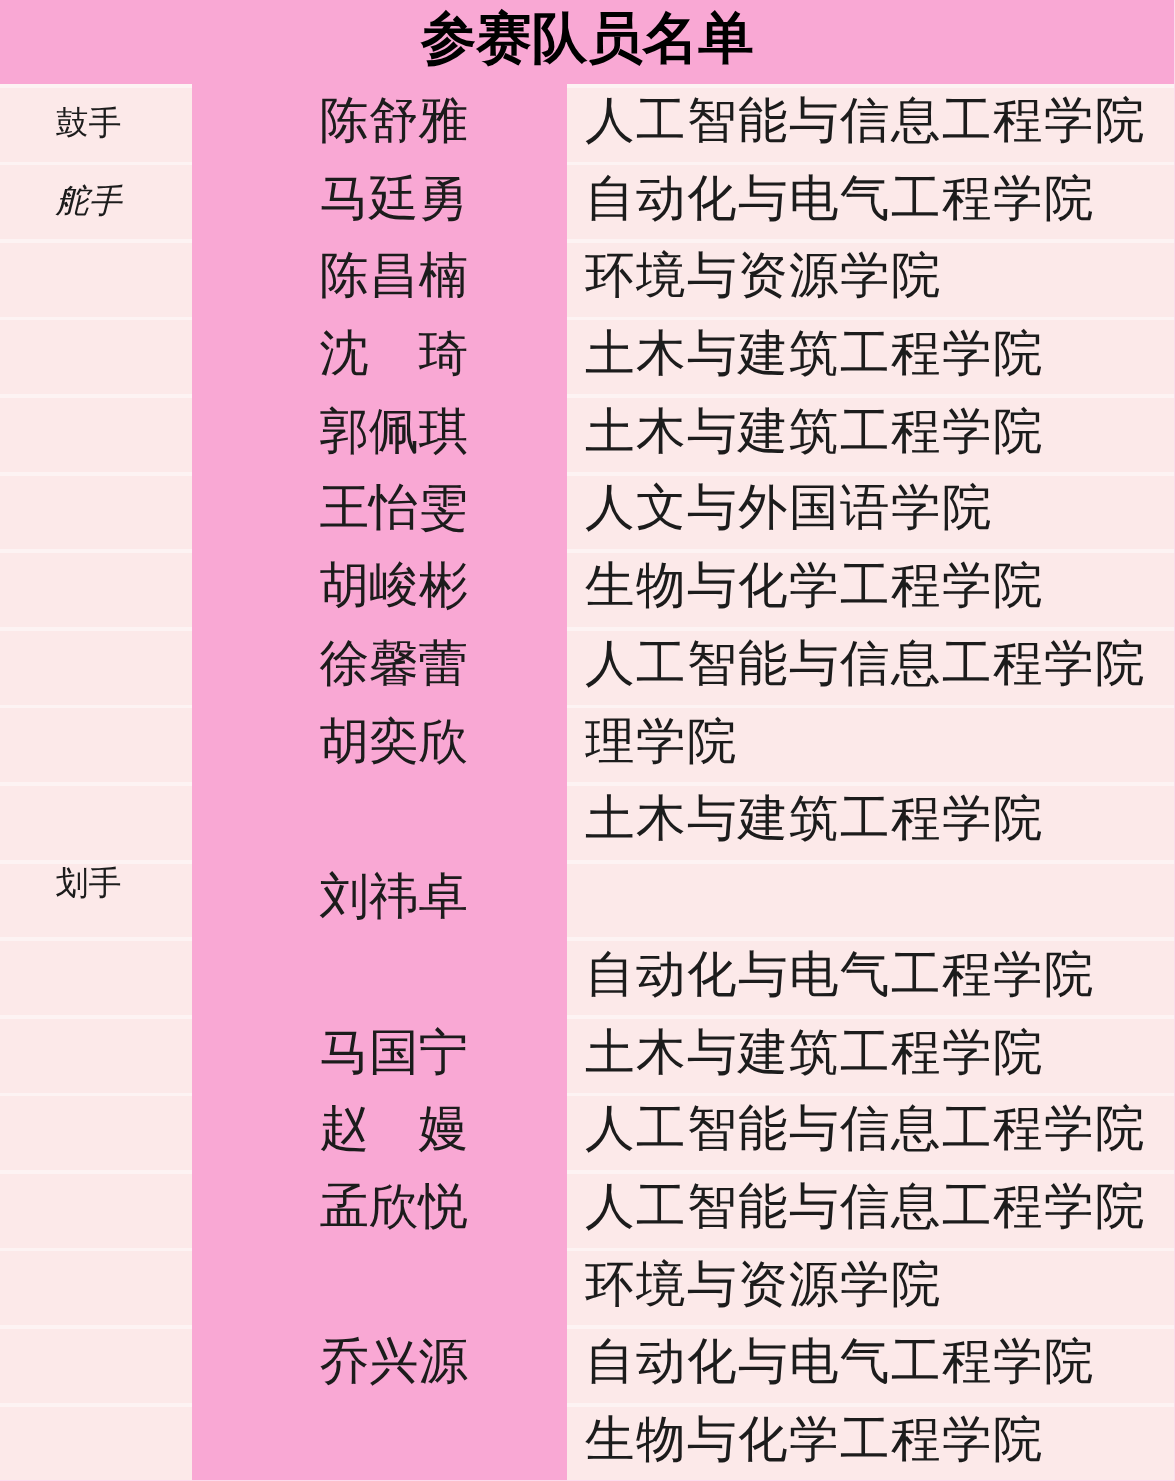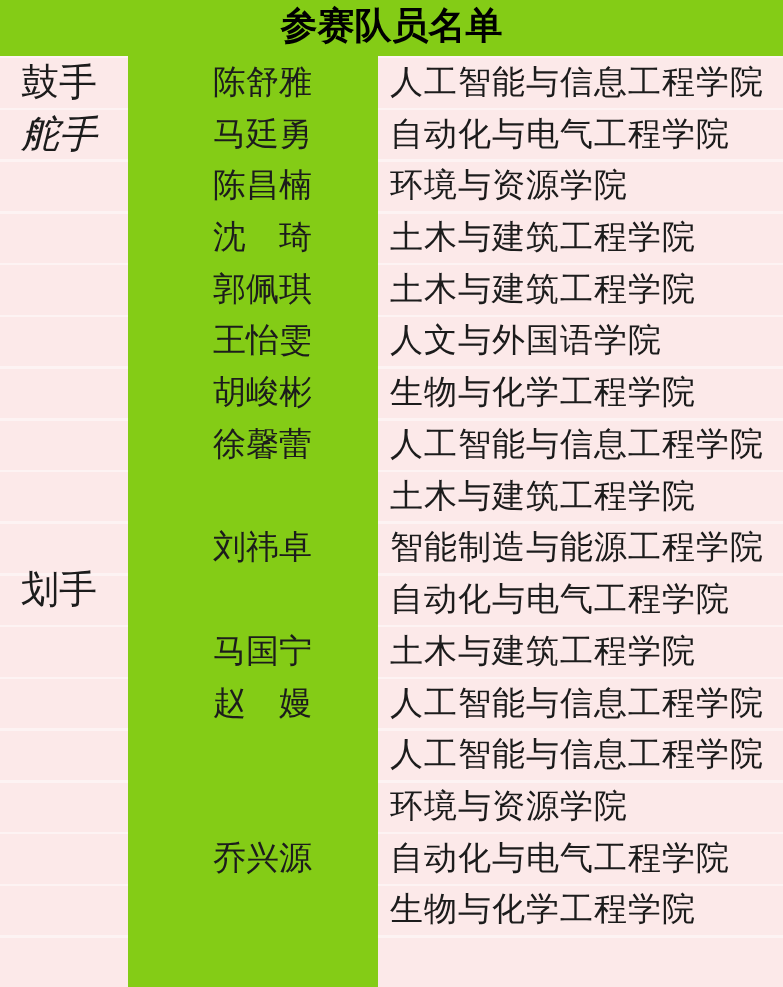--- a/index.html
+++ b/index.html
@@ -7,21 +7,21 @@
     --stripe: #fdf3f3;
     --text: #1c1c1c;
     --title-color: #000000;
   }
   * { box-sizing: border-box; }
   html, body { margin: 0; padding: 0; background: #ffffff; }
   .page {
     position: relative;
     width: 783px;
     height: 987px;
-    background: #84cc16;
+    background: #f9a8d4;
     overflow: hidden;
     font-family: "Liberation Serif", serif;
     color: var(--text);
   }
   .title {
     position: absolute;
     top: 0; left: 0;
     width: 100%;
     height: 56px;
     margin: 0;
@@ -74,21 +74,21 @@
     position: absolute;
     top: 0; left: 0;
     width: 128px; height: 100%;
   }
   .role-label {
     position: absolute;
     left: 0;
     width: 118px;
     text-align: center;
     transform: translateY(-50%);
-    font-size: 38px;
+    font-size: 22px;
     line-height: 1;
     color: var(--text);
     white-space: pre;
   }
 </style>
 </head>
 <body>
 
 <div class="page">
   <h1 class="title">参赛队员名单</h1>
@@ -131,45 +131,49 @@
   <div class="row">
     <span class="cell name">胡峻彬</span>
     <span class="cell college">生物与化学工程学院</span>
   </div>
 
   <div class="row">
     <span class="cell name">徐馨蕾</span>
     <span class="cell college">人工智能与信息工程学院</span>
   </div>
 
+  <div class="row">
+    <span class="cell name">胡奕欣</span>
+    <span class="cell college">理学院</span>
+  </div>
 
   <div class="row">
     <span class="cell college">土木与建筑工程学院</span>
   </div>
 
   <div class="row">
     <span class="cell name">刘祎卓</span>
-    <span class="cell college">智能制造与能源工程学院</span>
   </div>
 
   <div class="row">
     <span class="cell college">自动化与电气工程学院</span>
   </div>
 
   <div class="row">
     <span class="cell name">马国宁</span>
     <span class="cell college">土木与建筑工程学院</span>
   </div>
 
   <div class="row">
     <span class="cell name">赵　嫚</span>
     <span class="cell college">人工智能与信息工程学院</span>
   </div>
 
   <div class="row">
+    <span class="cell name">孟欣悦</span>
     <span class="cell college">人工智能与信息工程学院</span>
   </div>
 
   <div class="row">
     <span class="cell college">环境与资源学院</span>
   </div>
 
   <div class="row">
     <span class="cell name">乔兴源</span>
     <span class="cell college">自动化与电气工程学院</span>

